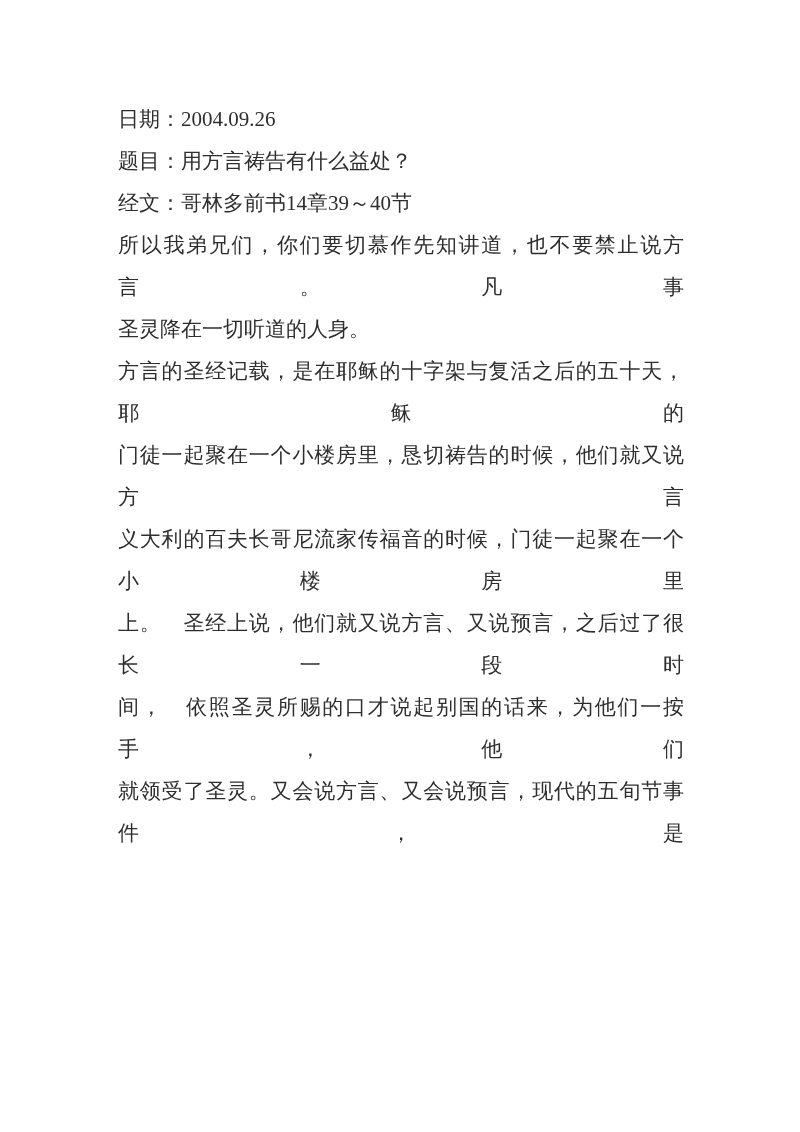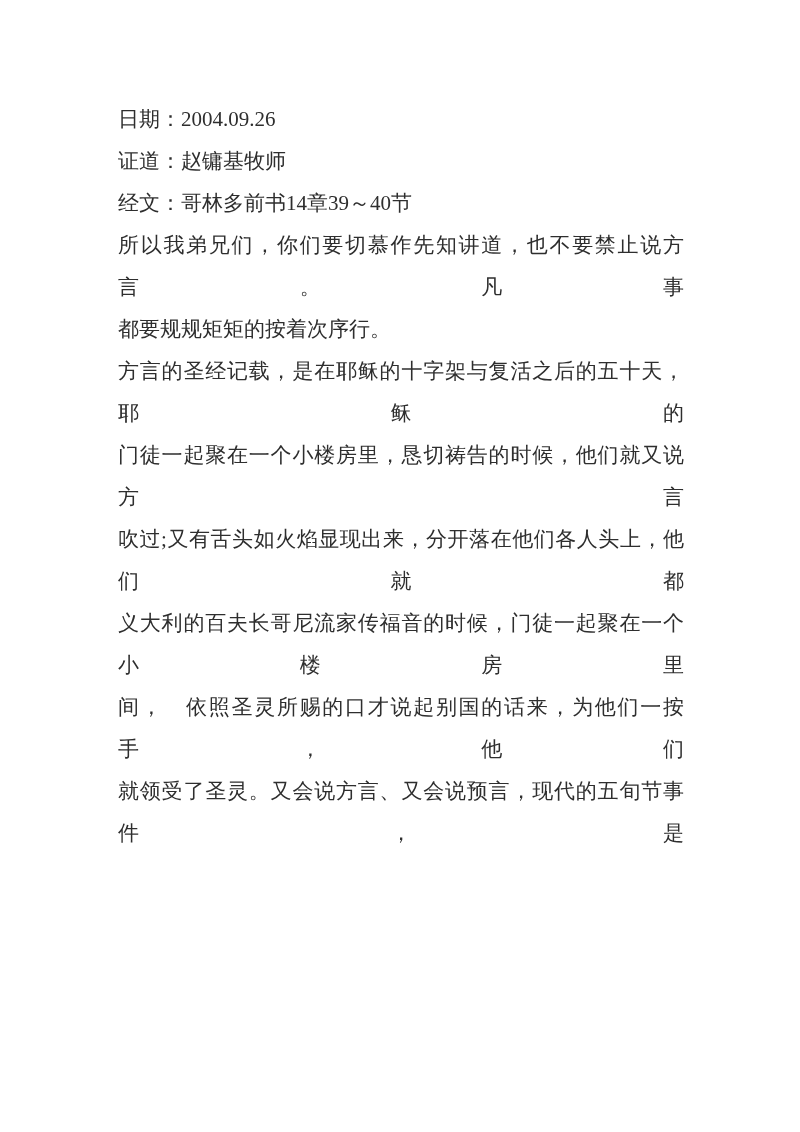--- a/index.html
+++ b/index.html
@@ -34,26 +34,26 @@
     text-align-last: justify;
   }
 </style>
 </head>
 <body>
 
 <div class="page">
   <div class="text-block">
 
     <div class="line">日期：2004.09.26</div>
-    <div class="line">证道：赵镛基牧师</div>
+    <div class="line">题目：用方言祷告有什么益处？</div>
     <div class="line">经文：哥林多前书14章39～40节</div>
 
     <div class="line just">所以我弟兄们，你们要切慕作先知讲道，也不要禁止说方言。凡事</div>
-    <div class="line">都要规规矩矩的按着次序行。</div>
+    <div class="line">圣灵降在一切听道的人身。</div>
     <div class="line just">方言的圣经记载，是在耶稣的十字架与复活之后的五十天，耶稣的</div>
     <div class="line just">门徒一起聚在一个小楼房里，恳切祷告的时候，他们就又说方言</div>
-    <div class="line just">吹过;又有舌头如火焰显现出来，分开落在他们各人头上，他们就都</div>
     <div class="line just">义大利的百夫长哥尼流家传福音的时候，门徒一起聚在一个小楼房里</div>
+    <div class="line just">上。　圣经上说，他们就又说方言、又说预言，之后过了很长一段时</div>
     <div class="line just">间，　依照圣灵所赐的口才说起别国的话来，为他们一按手，他们</div>
     <div class="line just">就领受了圣灵。又会说方言、又会说预言，现代的五旬节事件，是</div>
 
   </div>
 </div>
 
 </body></html>

